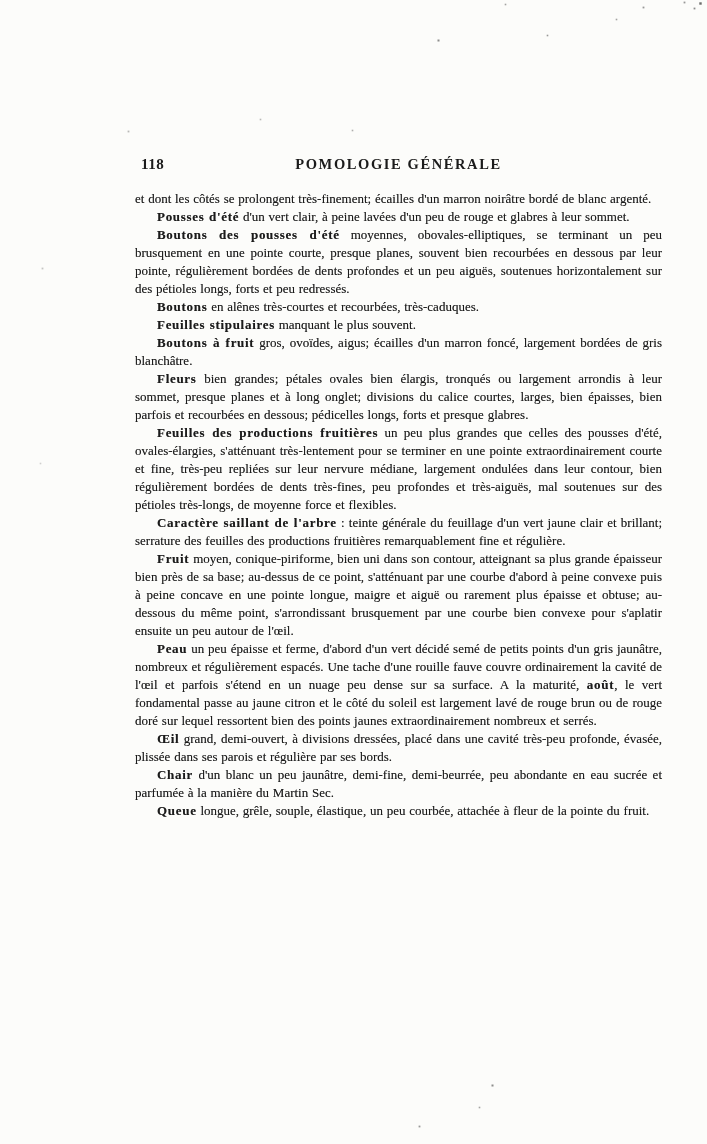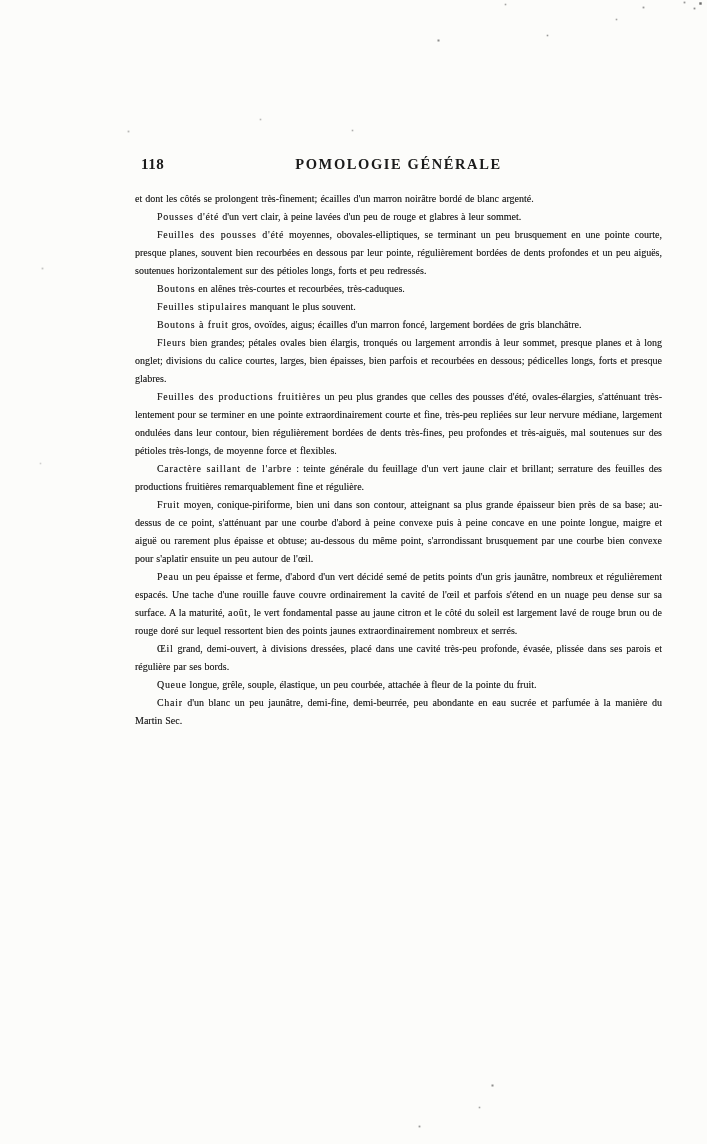--- a/index.html
+++ b/index.html
@@ -34,29 +34,29 @@
   }
   .title {
     display: block;
     text-align: center;
     font-size: 14.5px;
     font-weight: 700;
     letter-spacing: 1.6px;
   }
   .body p {
     margin: 0;
-    font-size: 10px;
+    font-size: 13px;
     line-height: 18px;
     text-align: justify;
     word-spacing: 0.5px;
     text-shadow: 0 0 0.4px rgba(20,20,20,0.45);
   }
   .body p.indent { text-indent: 22px; }
   .lead {
-    font-weight: 400;
+    font-weight: 700;
     letter-spacing: 0.7px;
   }
   
   .noise {
     position: absolute;
     left: 0; top: 0;
     width: 1px; height: 1px;
     background: transparent;
     box-shadow:
       700px 3px 0 0.7px rgba(30,30,30,0.65),
@@ -83,27 +83,27 @@
 <div class="page">
   <div class="noise"></div>
   <div class="column">
     <div class="header">
       <span class="pagenum">118</span>
       <span class="title">POMOLOGIE GÉNÉRALE</span>
     </div>
     <div class="body">
         <p class="para"><span>et dont les côtés se prolongent très-finement; écailles d'un marron noirâtre bordé de blanc argenté.</span></p>
         <p class="para indent"><span class="lead">Pousses d'été</span><span> d'un vert clair, à peine lavées d'un peu de rouge et glabres à leur sommet.</span></p>
-        <p class="para indent"><span class="lead">Feuilles des pousses d'été</span><span> moyennes, obovales-elliptiques, se terminant un peu brusquement en une pointe courte, presque planes, souvent bien recourbées en dessous par leur pointe, régulièrement bordées de dents profondes et un peu aiguës, soutenues horizontalement sur des pétioles longs, forts et peu redressés.</span></p>
+        <p class="para indent"><span class="lead">Boutons des pousses d'été</span><span> moyennes, obovales-elliptiques, se terminant un peu brusquement en une pointe courte, presque planes, souvent bien recourbées en dessous par leur pointe, régulièrement bordées de dents profondes et un peu aiguës, soutenues horizontalement sur des pétioles longs, forts et peu redressés.</span></p>
         <p class="para indent"><span class="lead">Boutons</span><span> en alênes très-courtes et recourbées, très-caduques.</span></p>
         <p class="para indent"><span class="lead">Feuilles stipulaires</span><span> manquant le plus souvent.</span></p>
         <p class="para indent"><span class="lead">Boutons à fruit</span><span> gros, ovoïdes, aigus; écailles d'un marron foncé, largement bordées de gris blanchâtre.</span></p>
         <p class="para indent"><span class="lead">Fleurs</span><span> bien grandes; pétales ovales bien élargis, tronqués ou largement arrondis à leur sommet, presque planes et à long onglet; divisions du calice courtes, larges, bien épaisses, bien parfois et recourbées en dessous; pédicelles longs, forts et presque glabres.</span></p>
         <p class="para indent"><span class="lead">Feuilles des productions fruitières</span><span> un peu plus grandes que celles des pousses d'été, ovales-élargies, s'atténuant très-lentement pour se terminer en une pointe extraordinairement courte et fine, très-peu repliées sur leur nervure médiane, largement ondulées dans leur contour, bien régulièrement bordées de dents très-fines, peu profondes et très-aiguës, mal soutenues sur des pétioles très-longs, de moyenne force et flexibles.</span></p>
         <p class="para indent"><span class="lead">Caractère saillant de l'arbre</span><span> : teinte générale du feuillage d'un vert jaune clair et brillant; serrature des feuilles des productions fruitières remarquablement fine et régulière.</span></p>
         <p class="para indent"><span class="lead">Fruit</span><span> moyen, conique-piriforme, bien uni dans son contour, atteignant sa plus grande épaisseur bien près de sa base; au-dessus de ce point, s'atténuant par une courbe d'abord à peine convexe puis à peine concave en une pointe longue, maigre et aiguë ou rarement plus épaisse et obtuse; au-dessous du même point, s'arrondissant brusquement par une courbe bien convexe pour s'aplatir ensuite un peu autour de l'œil.</span></p>
         <p class="para indent"><span class="lead">Peau</span><span> un peu épaisse et ferme, d'abord d'un vert décidé semé de petits points d'un gris jaunâtre, nombreux et régulièrement espacés. Une tache d'une rouille fauve couvre ordinairement la cavité de l'œil et parfois s'étend en un nuage peu dense sur sa surface. A la maturité, </span><span class="lead">août</span><span>, le vert fondamental passe au jaune citron et le côté du soleil est largement lavé de rouge brun ou de rouge doré sur lequel ressortent bien des points jaunes extraordinairement nombreux et serrés.</span></p>
         <p class="para indent"><span class="lead">Œil</span><span> grand, demi-ouvert, à divisions dressées, placé dans une cavité très-peu profonde, évasée, plissée dans ses parois et régulière par ses bords.</span></p>
+        <p class="para indent"><span class="lead">Chair</span><span> d'un blanc un peu jaunâtre, demi-fine, demi-beurrée, peu abondante en eau sucrée et parfumée à la manière du Martin Sec.</span></p>
         <p class="para indent"><span class="lead">Queue</span><span> longue, grêle, souple, élastique, un peu courbée, attachée à fleur de la pointe du fruit.</span></p>
-        <p class="para indent"><span class="lead">Chair</span><span> d'un blanc un peu jaunâtre, demi-fine, demi-beurrée, peu abondante en eau sucrée et parfumée à la manière du Martin Sec.</span></p>
       </div>
   </div>
 </div>
 
 </body></html>

